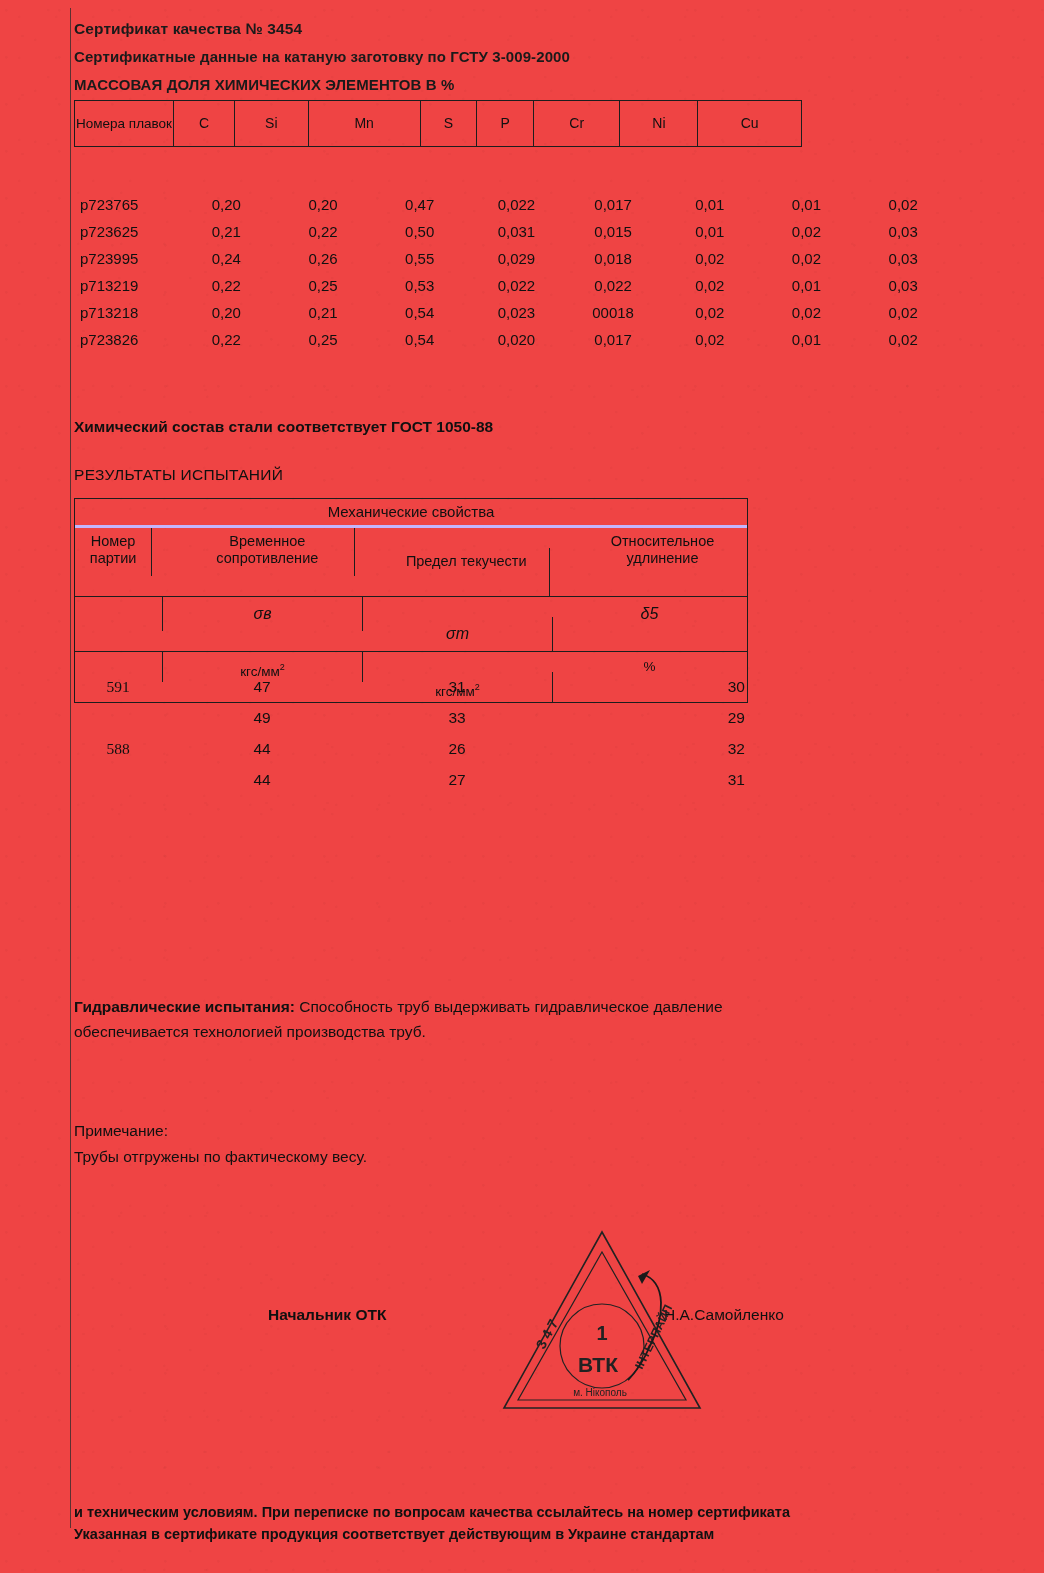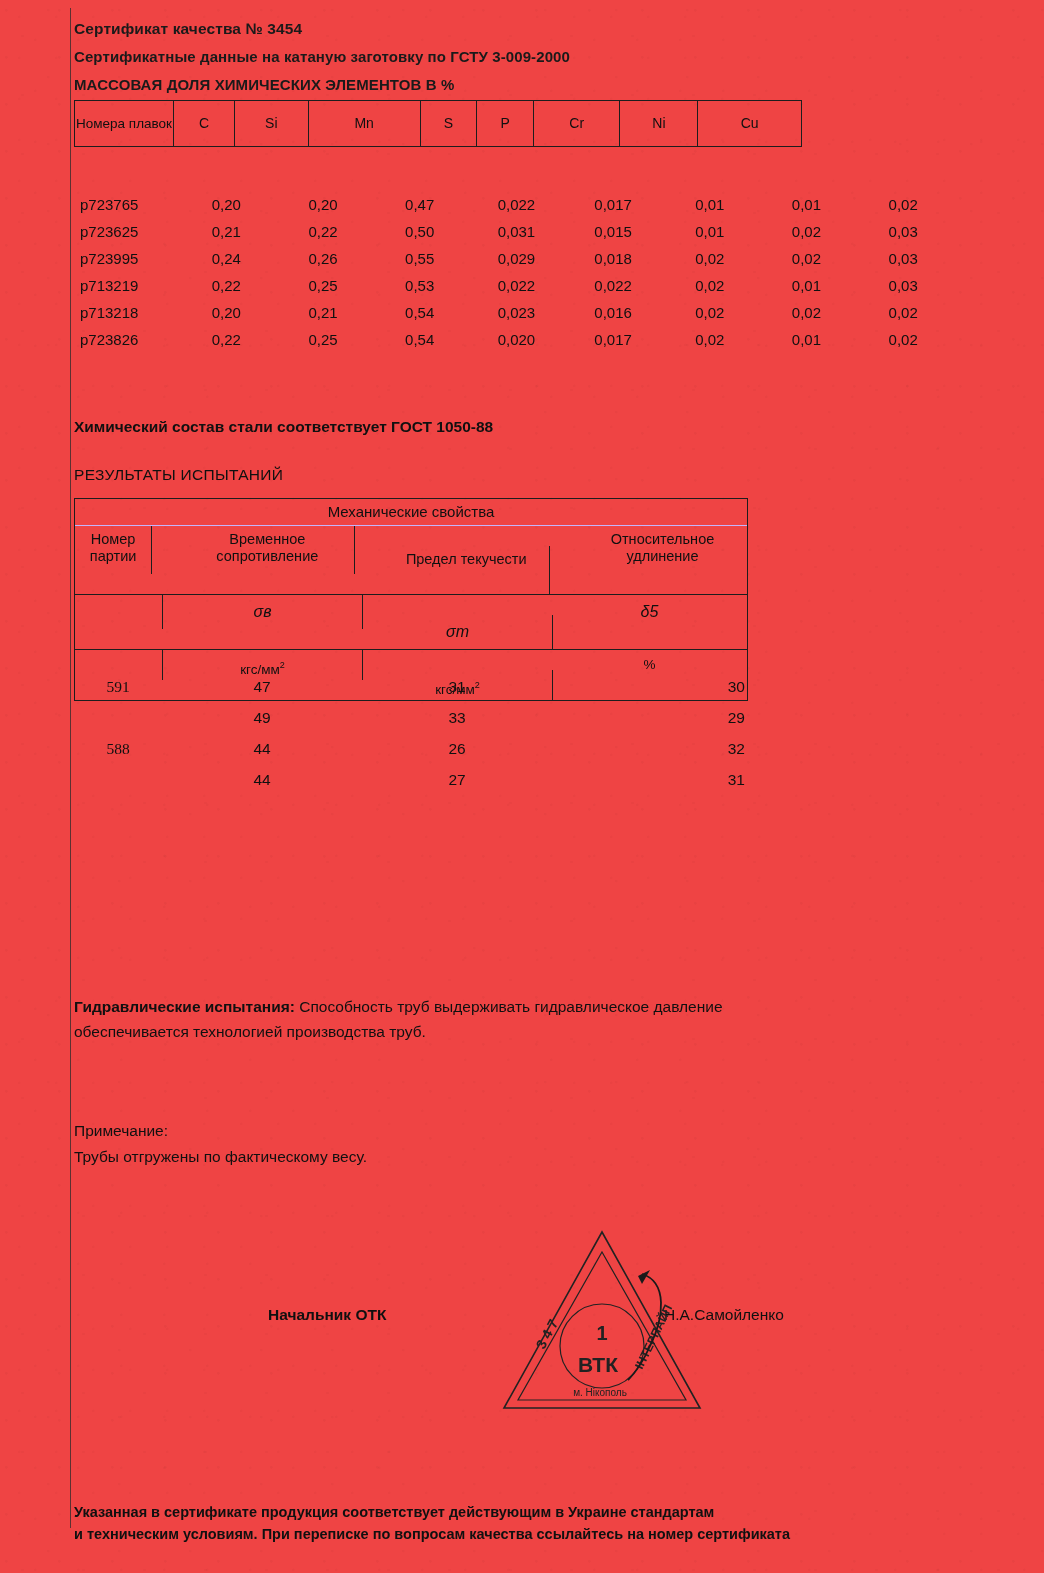--- a/index.html
+++ b/index.html
@@ -134,21 +134,21 @@
     top: 498px;
     width: 672px;
     border: 1px solid #1d1d1d;
     border-bottom: none;
     font-size: 14.5px;
   }
   .mech .mcap {
     height: 26px;
     line-height: 26px;
     text-align: center;
-    border-bottom: 1px solid #c4b5fd;
+    border-bottom: 3px solid #c4b5fd;
     font-size: 15px;
   }
   .mech .hdr {
     display: flex;
     border-bottom: 1px solid #1d1d1d;
     gap: 28px;
   }
   .mech .hcell {
     text-align: center;
     border-right: 1px solid #1d1d1d;
@@ -325,21 +325,21 @@
         <div class="c c6">0,02</div>
         <div class="c c7">0,01</div>
         <div class="c c8">0,03</div>
       </div>
       <div class="chem-row">
         <div class="c c0">p713218</div>
         <div class="c c1">0,20</div>
         <div class="c c2">0,21</div>
         <div class="c c3">0,54</div>
         <div class="c c4">0,023</div>
-        <div class="c c5">0,016</div>
+        <div class="c c5">00018</div>
         <div class="c c6">0,02</div>
         <div class="c c7">0,02</div>
         <div class="c c8">0,02</div>
       </div>
       <div class="chem-row">
         <div class="c c0">p723826</div>
         <div class="c c1">0,22</div>
         <div class="c c2">0,25</div>
         <div class="c c3">0,54</div>
         <div class="c c4">0,020</div>
@@ -422,18 +422,18 @@
         <text x="106" y="150" font-family="Liberation Sans, sans-serif" font-size="21" font-weight="bold" text-anchor="middle" fill="#222" stroke="none">ВТК</text>
         <text x="52" y="128" font-family="Liberation Sans, sans-serif" font-size="14" font-weight="bold" fill="#222" stroke="none" transform="rotate(-62 52 128)">3 4 7</text>
         <text x="150" y="148" font-family="Liberation Sans, sans-serif" font-size="12" font-weight="bold" fill="#222" stroke="none" transform="rotate(-64 150 148)">ІНТЕРПАЙП</text>
         <text x="108" y="174" font-family="Liberation Sans, sans-serif" font-size="10" text-anchor="middle" fill="#222" stroke="none">м. Нікополь</text>
         <path d="M150 52 C176 60 172 96 158 124 C150 142 142 152 136 158" stroke="#1a1a1a" stroke-width="1.8" fill="none"></path>
         <path d="M146 54 L158 48 L150 62 Z" fill="#1a1a1a" stroke="none"></path>
       </svg>
     </div>
 
     <div class="footer">
+      <span class="l2">и техническим условиям. При переписке по вопросам качества ссылайтесь на номер сертификата</span>
       <span class="l2">Указанная в сертификате продукция соответствует действующим в Украине стандартам</span>
-      <span class="l2">и техническим условиям. При переписке по вопросам качества ссылайтесь на номер сертификата</span>
     </div>
 
   </div>
 </div>
 
 </body></html>

